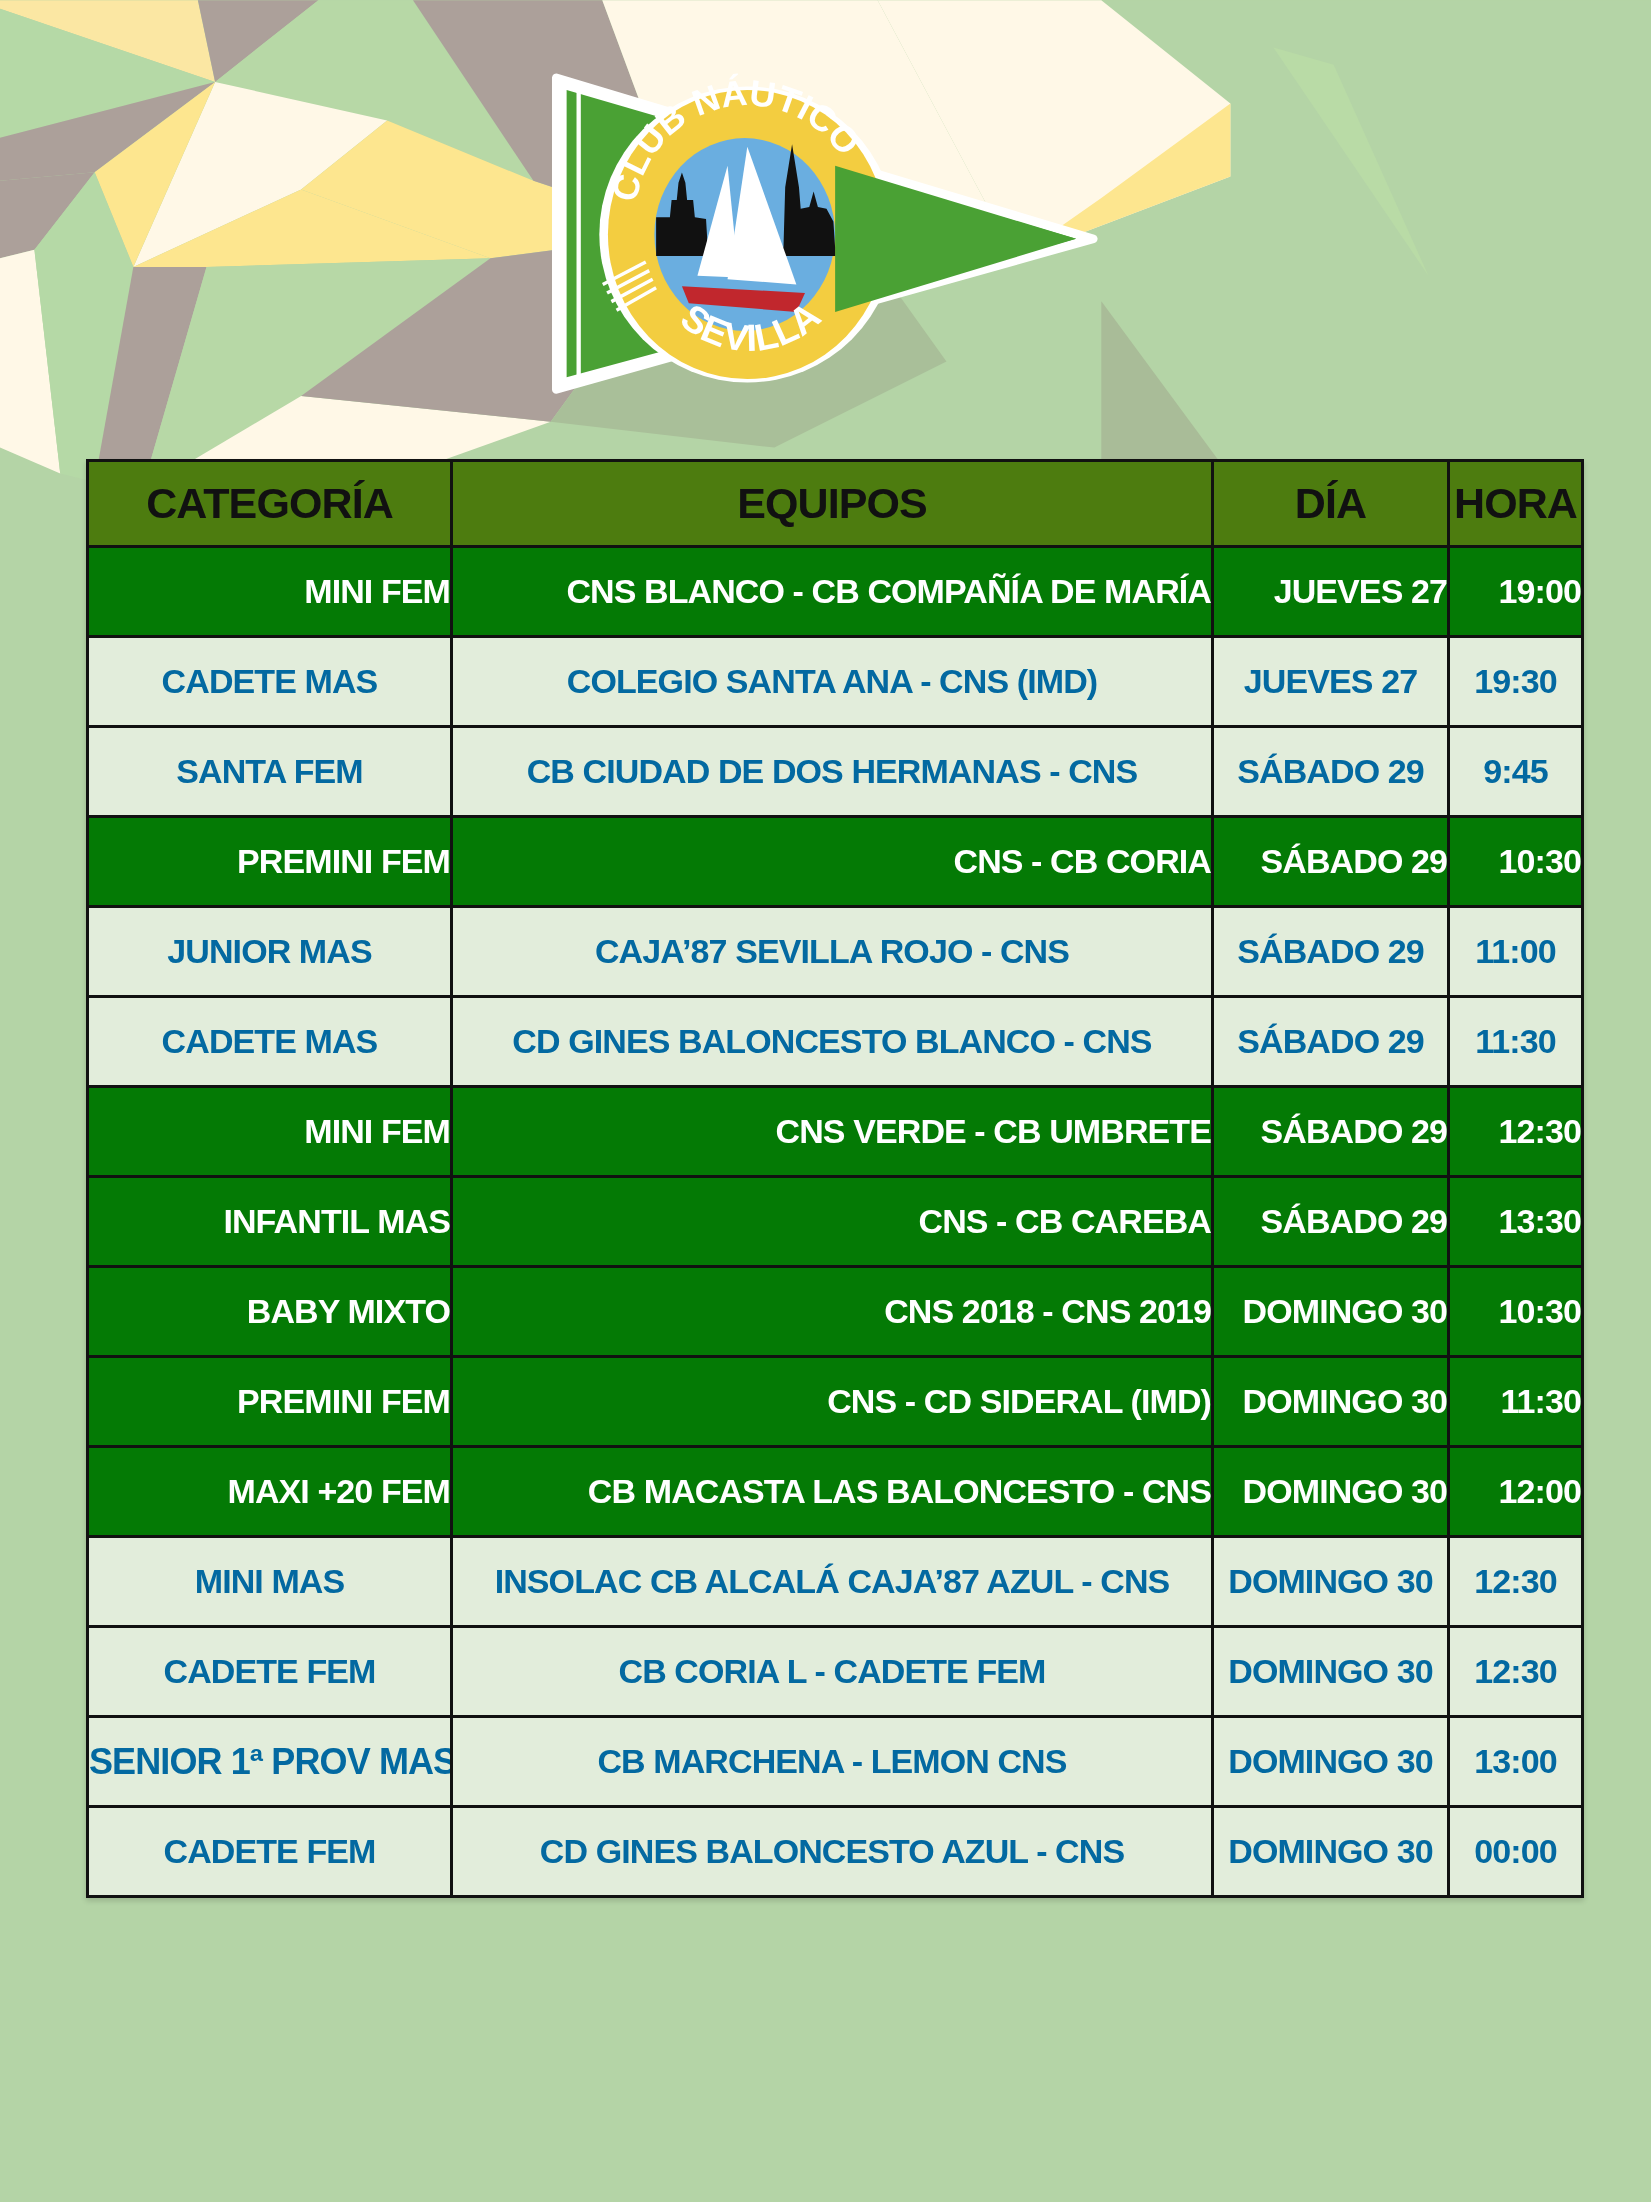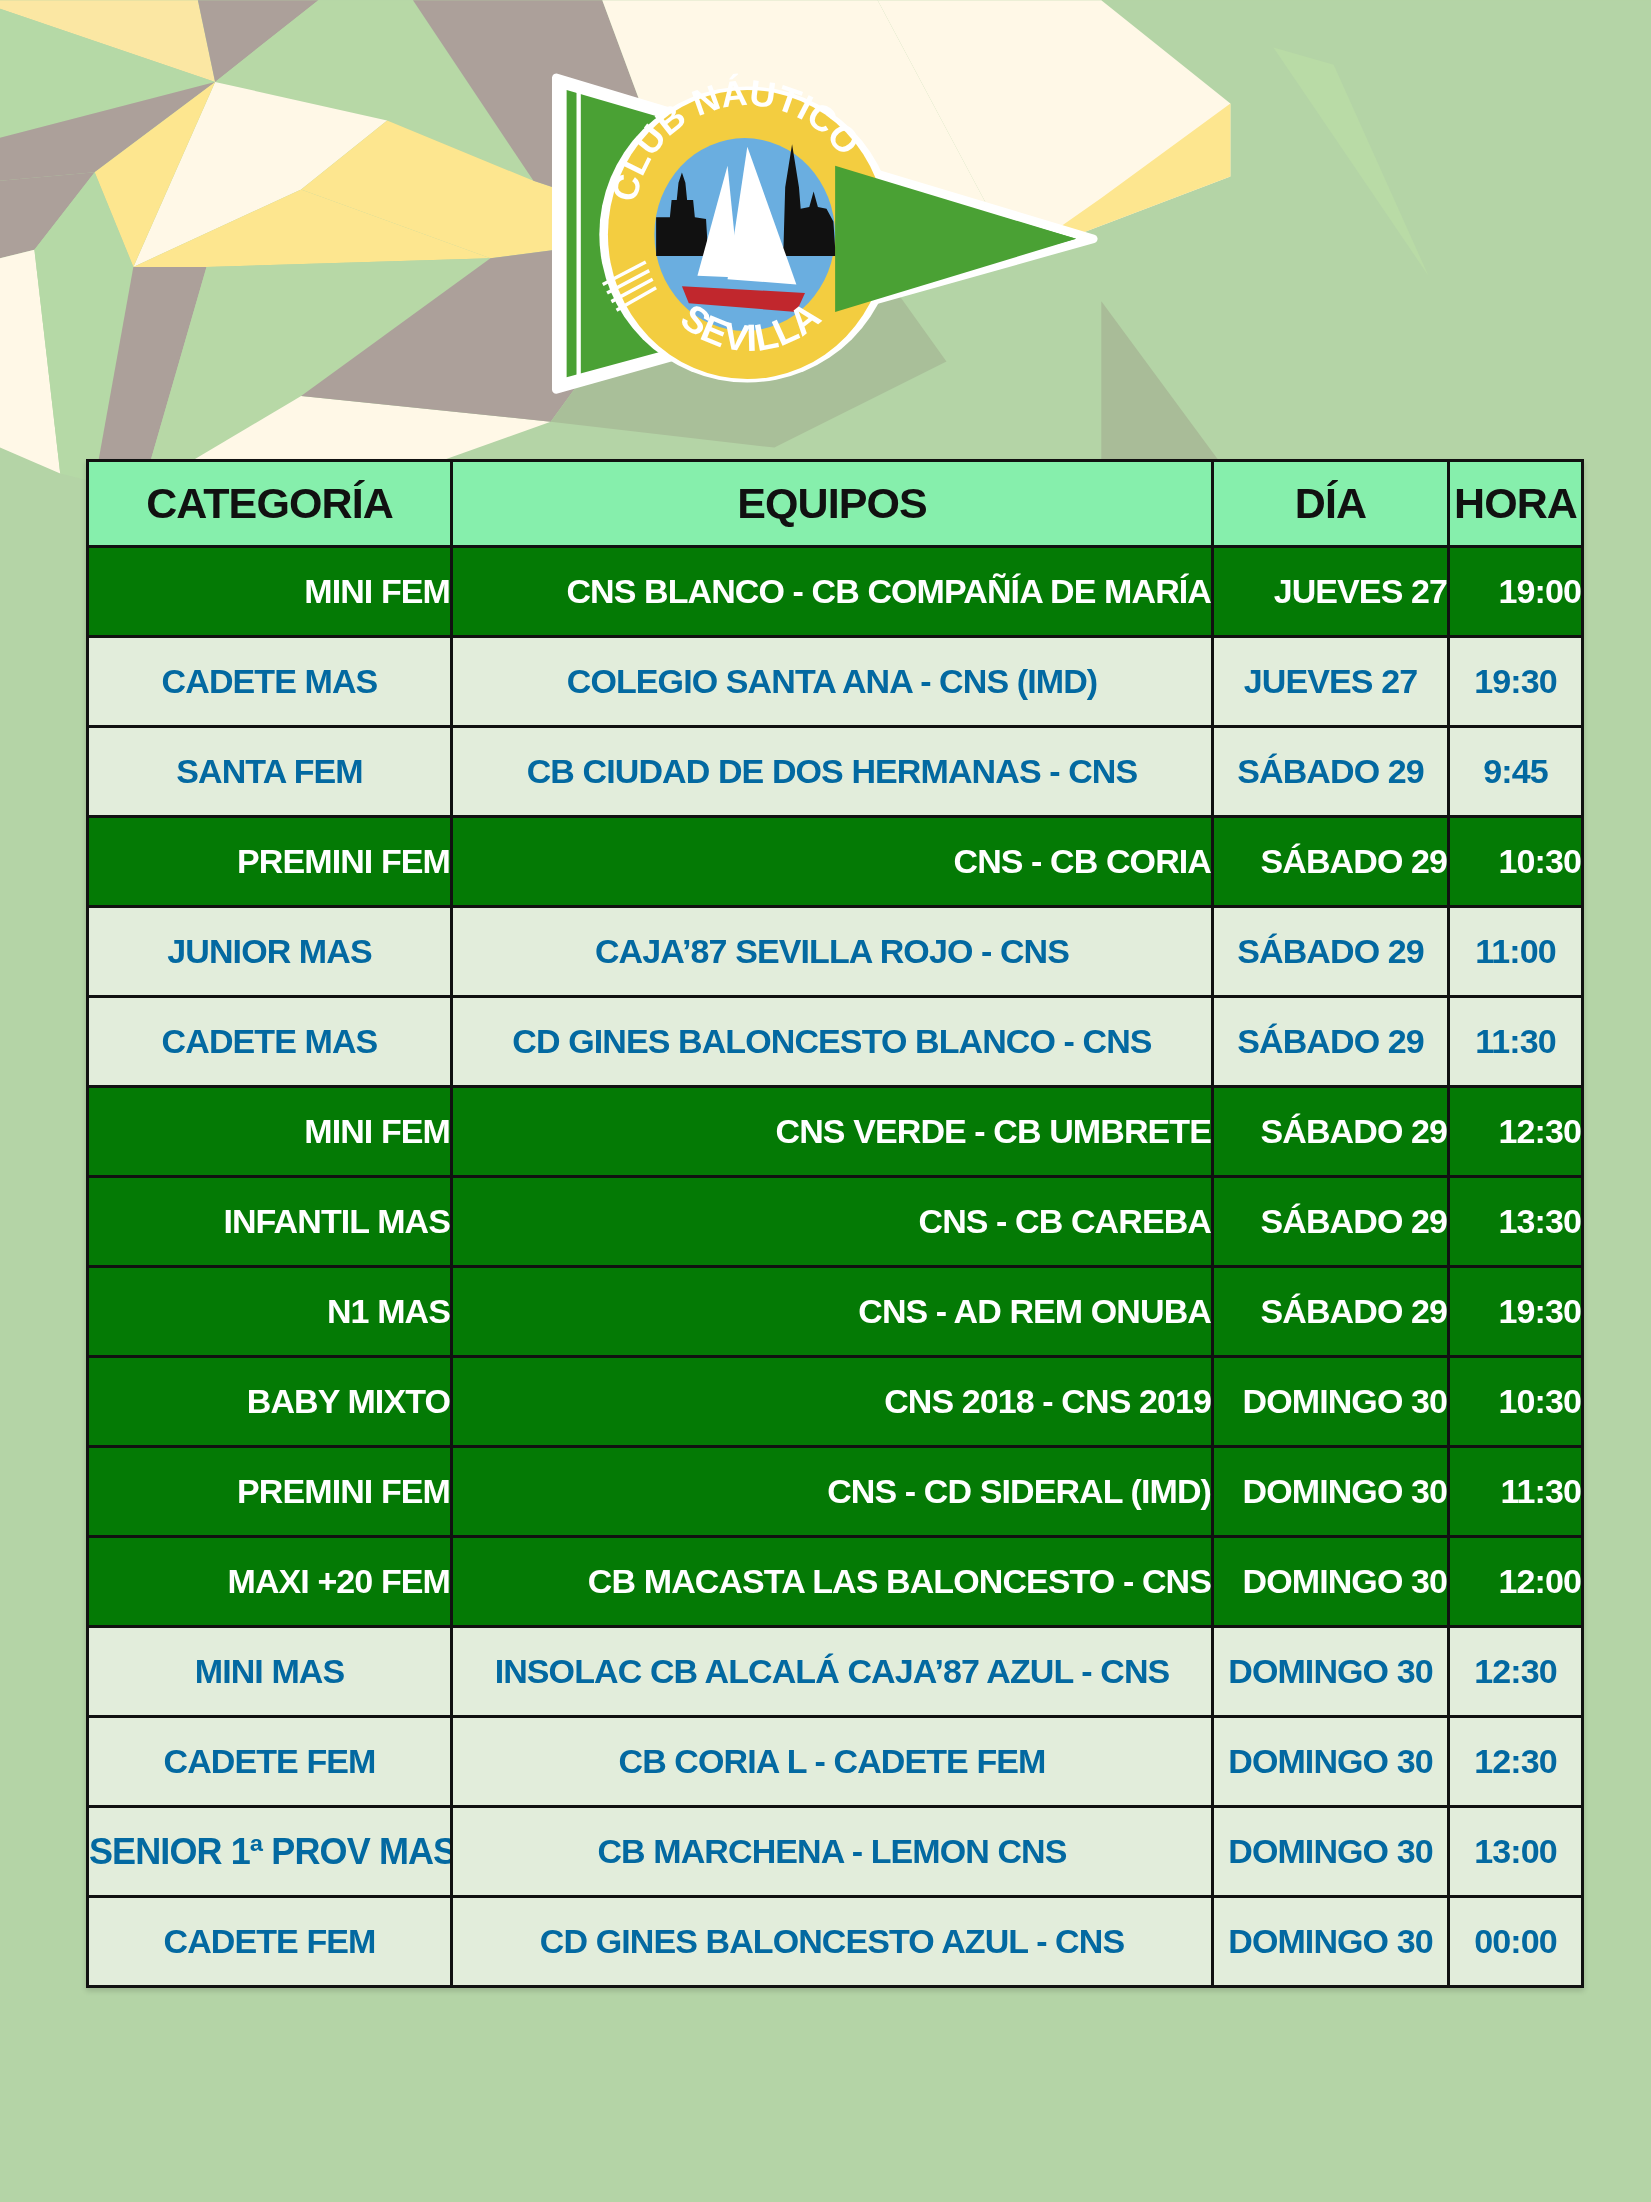--- a/index.html
+++ b/index.html
@@ -15,21 +15,21 @@
     border-collapse:collapse; z-index:3; table-layout:fixed;
     box-shadow:0 3.4px 5.2px rgba(0,0,0,0.15);
   }
   .schedule th, .schedule td {
     border:3.4px solid #111;
     text-align:center; vertical-align:middle;
     padding:0; white-space:nowrap; overflow:hidden;
     font-weight:bold; letter-spacing:-0.9px;
   }
   .schedule th {
-    background:#86efac; color:#111; height:83px;
+    background:#4d7c0f; color:#111; height:83px;
     font-size:43px;
     margin-top:20px;
   }
   .schedule td { height:87px; font-size:34px; }
   .row-dark td { background:#047a05; color:#ffffff;text-align:right; }
   .row-light td { background:rgba(232,240,226,0.88); color:#0369a1; }
   col.c1 { width:364px; } col.c2 { width:761px; } col.c3 { width:236px; } col.c4 { width:134px; }
   .schedule td.cat.small { font-size:36px; }
 </style>
 </head>
@@ -159,26 +159,20 @@
       <td>SÁBADO 29</td>
       <td>12:30</td>
     </tr>
     <tr class="row-dark">
       <td class="cat">INFANTIL MAS</td>
       <td>CNS - CB CAREBA</td>
       <td>SÁBADO 29</td>
       <td>13:30</td>
     </tr>
     <tr class="row-dark">
-      <td class="cat">N1 MAS</td>
-      <td>CNS - AD REM ONUBA</td>
-      <td>SÁBADO 29</td>
-      <td>19:30</td>
-    </tr>
-    <tr class="row-dark">
       <td class="cat">BABY MIXTO</td>
       <td>CNS 2018 - CNS 2019</td>
       <td>DOMINGO 30</td>
       <td>10:30</td>
     </tr>
     <tr class="row-dark">
       <td class="cat">PREMINI FEM</td>
       <td>CNS - CD SIDERAL (IMD)</td>
       <td>DOMINGO 30</td>
       <td>11:30</td>

